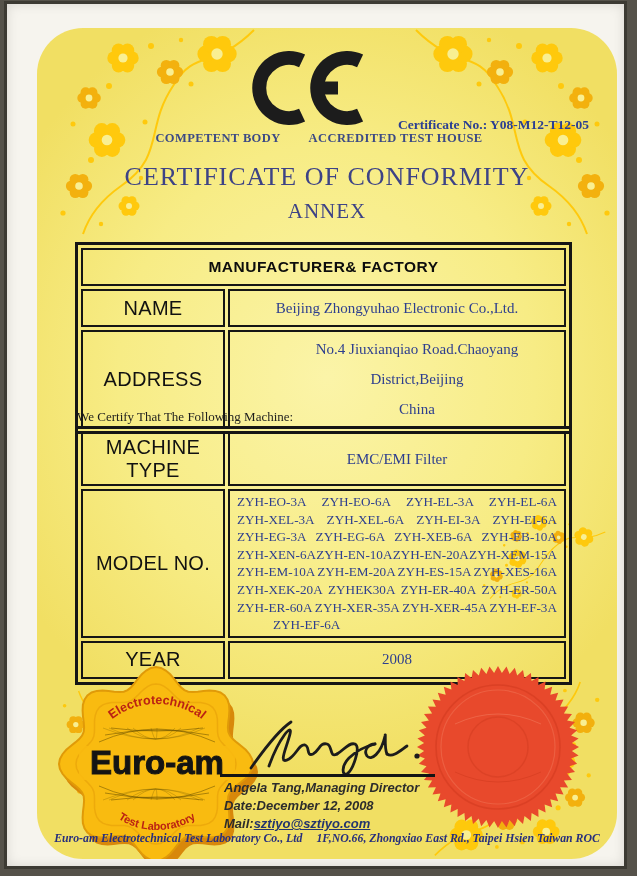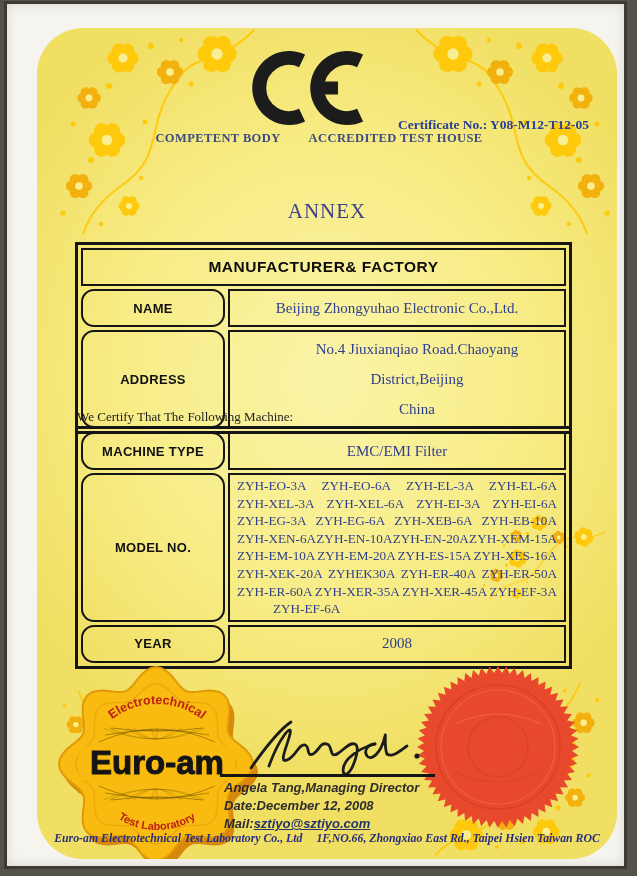--- a/index.html
+++ b/index.html
@@ -54,22 +54,22 @@
     color:var(--title-blue,#3d4386);font-size:21px;letter-spacing:1px;
     font-family:"Liberation Serif",serif;
   }
 
   
   table{border-collapse:separate;border-spacing:3px;border:3px solid var(--table-black,#151515);}
   td{border:2px solid var(--table-black,#151515);padding:2px 6px;vertical-align:middle;}
   .t1{position:absolute;left:38px;top:214px;width:497px;}
   .t2{position:absolute;left:38px;top:398px;width:497px;}
   .lbl{
-    width:128px;text-align:center;font-weight:bold;font-size:13px;
-    color:#111;letter-spacing:.3px;height:30px;border-radius:13px;
+    width:128px;text-align:center;font-weight:normal;font-size:20px;
+    color:#111;letter-spacing:.3px;height:30px;
   }
   .hdr{
     text-align:center;font-weight:bold;font-size:15.5px;color:#0d0d0d;
     letter-spacing:.5px;height:30px;
   }
   .val{
     text-align:center;color:var(--text-blue,#2e3f8e);font-size:15px;
     font-family:"Liberation Serif",serif;
   }
   .addr{height:62px;line-height:30px;padding-left:46px;}
@@ -443,20 +443,21 @@
 
     <div class="houses">
       <span>COMPETENT BODY</span><span>ACCREDITED TEST HOUSE</span>
     </div>
 
     <div class="certno">
       <span>Certificate No.:</span>
       <span>Y08-M12-T12-05</span>
     </div>
 
+    <div class="title">CERTIFICATE OF CONFORMITY</div>
     <div class="annex">ANNEX</div>
 
     <table class="t1">
       <tbody>
           <tr>
         <td class="hdr" colspan="2">MANUFACTURER&amp; FACTORY</td>
       </tr>
       <tr>
         <td class="lbl">NAME</td>
         <td class="val">Beijing Zhongyuhao Electronic Co.,Ltd.</td>

